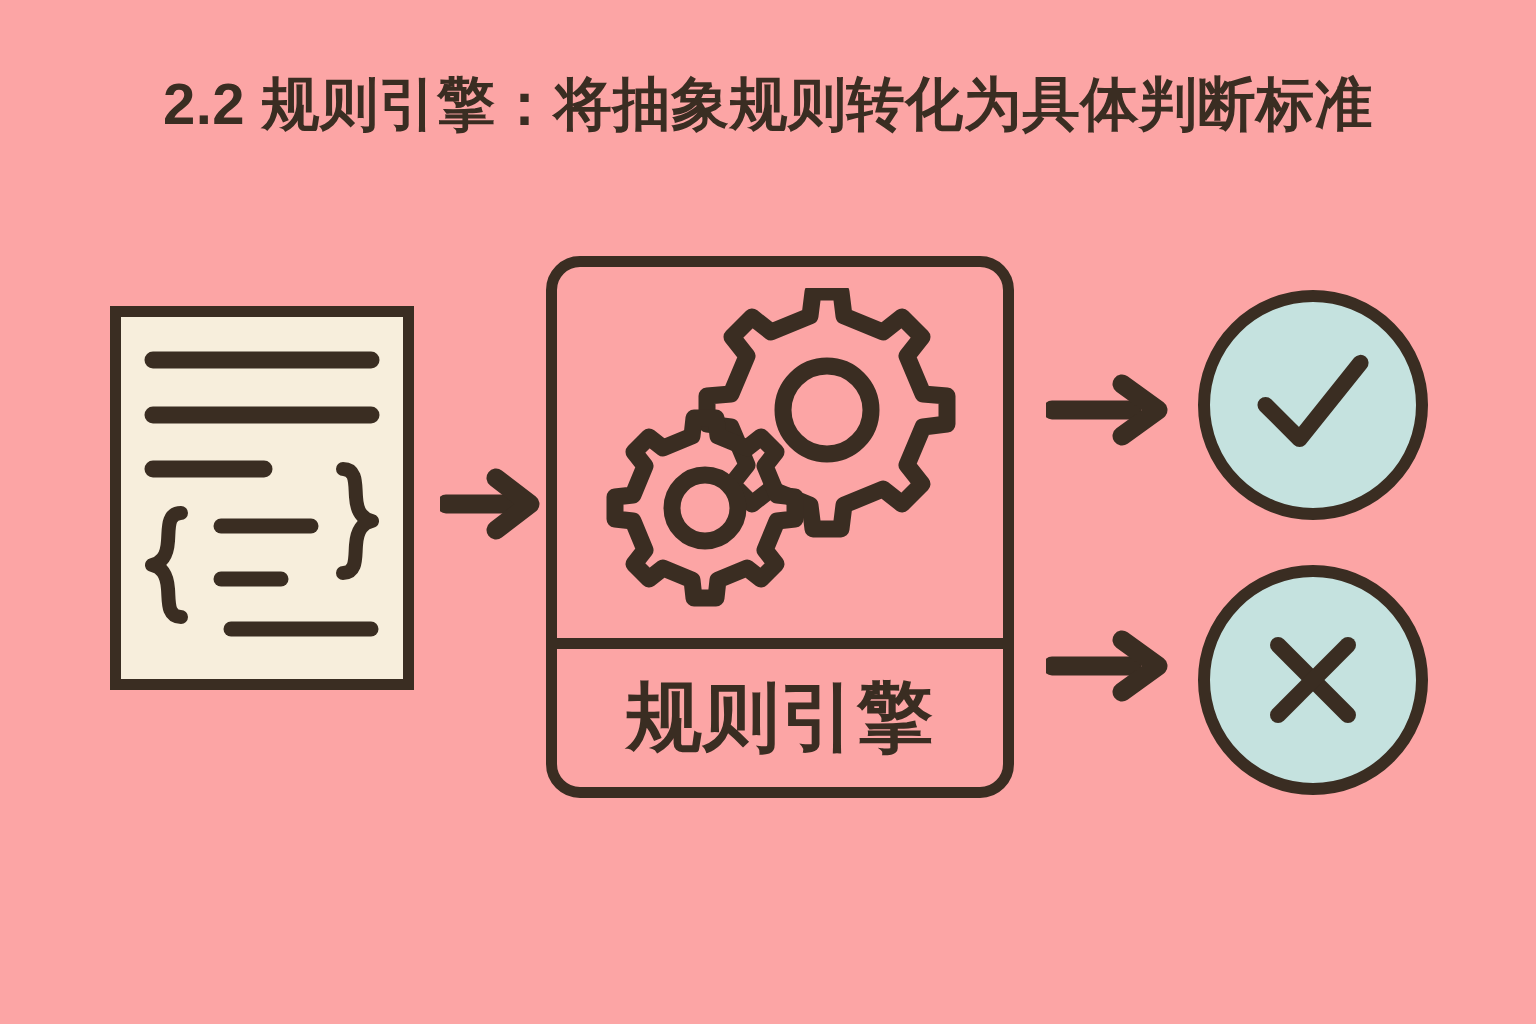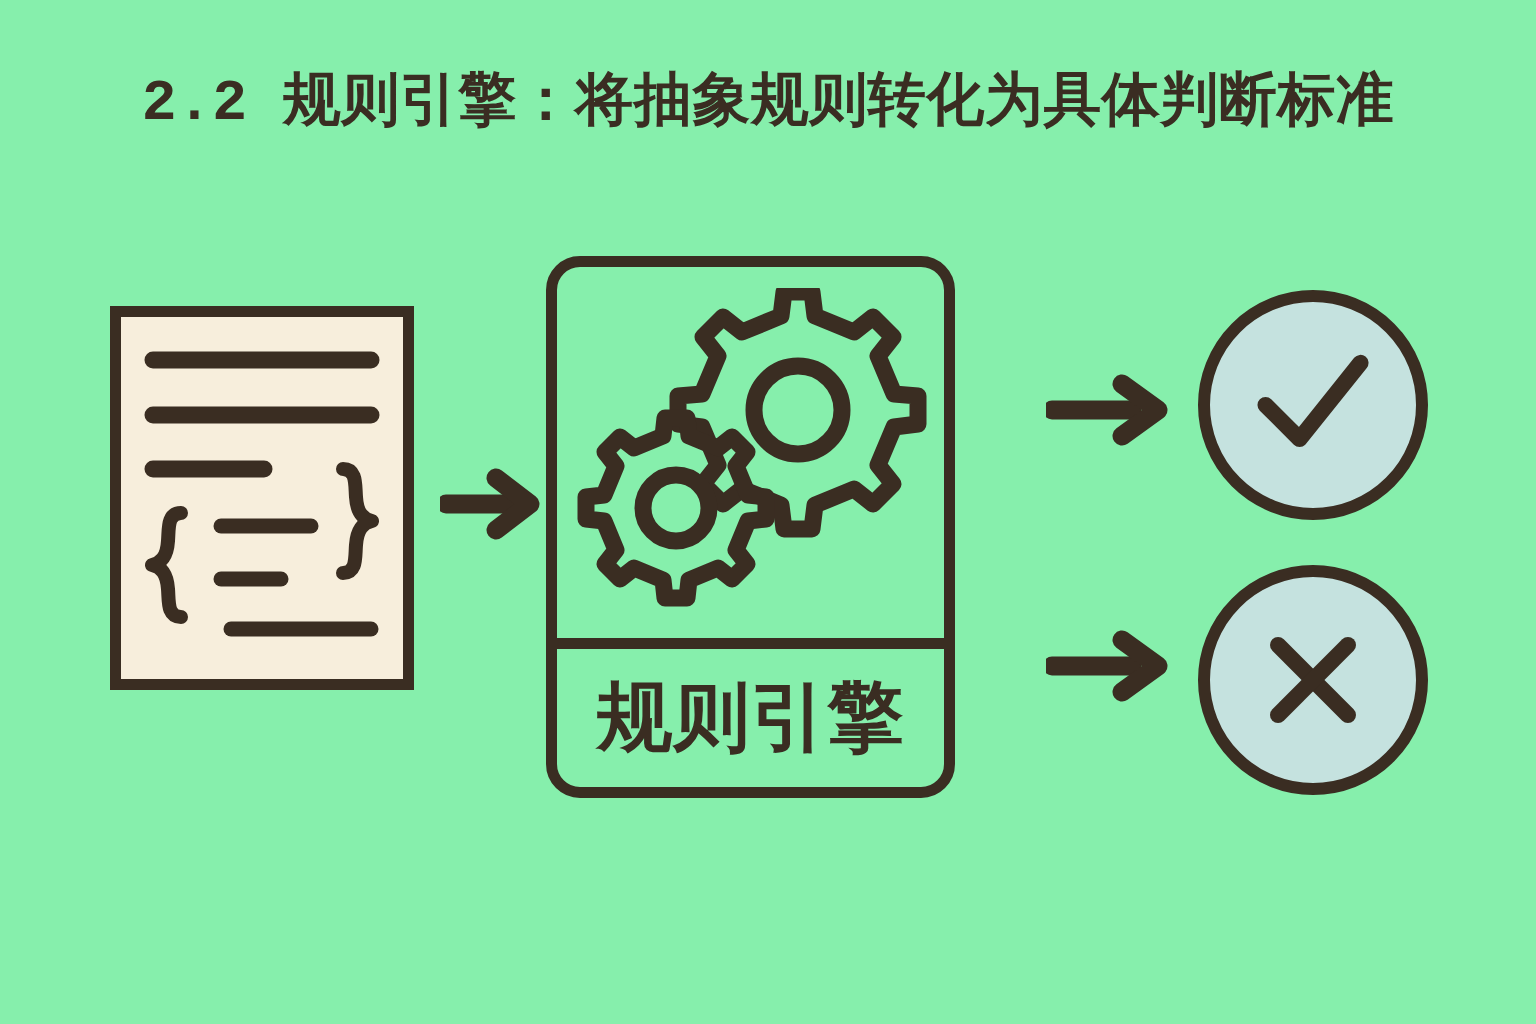--- a/index.html
+++ b/index.html
@@ -10,22 +10,21 @@
   body {
     width: 1536px;
     height: 1024px;
     overflow: hidden;
     font-family: "Liberation Sans", "DejaVu Sans", sans-serif;
   }
   #canvas {
     position: relative;
     width: 1536px;
     height: 1024px;
-    background: #86efac;
-    font-family: Liberation Mono, monospace;
+    background: #fca5a5;
   }
 
   
   .title {
     position: absolute;
     left: 0;
     top: 72px;
     width: 1536px;
     text-align: center;
     font-size: 58px;
@@ -47,21 +46,21 @@
     background: #F7EEDC;
     border: 11px solid #3A2D22;
   }
   .doc-svg { display: block; width: 100%; height: 100%; }
 
   
   .engine-box {
     position: absolute;
     left: 546px;
     top: 256px;
-    width: 409px;
+    width: 468px;
     height: 542px;
     box-sizing: border-box;
     border: 11px solid #3A2D22;
     border-radius: 34px;
     background: transparent;
   }
   .engine-top {
     position: absolute;
     left: 0;
     top: 0;

